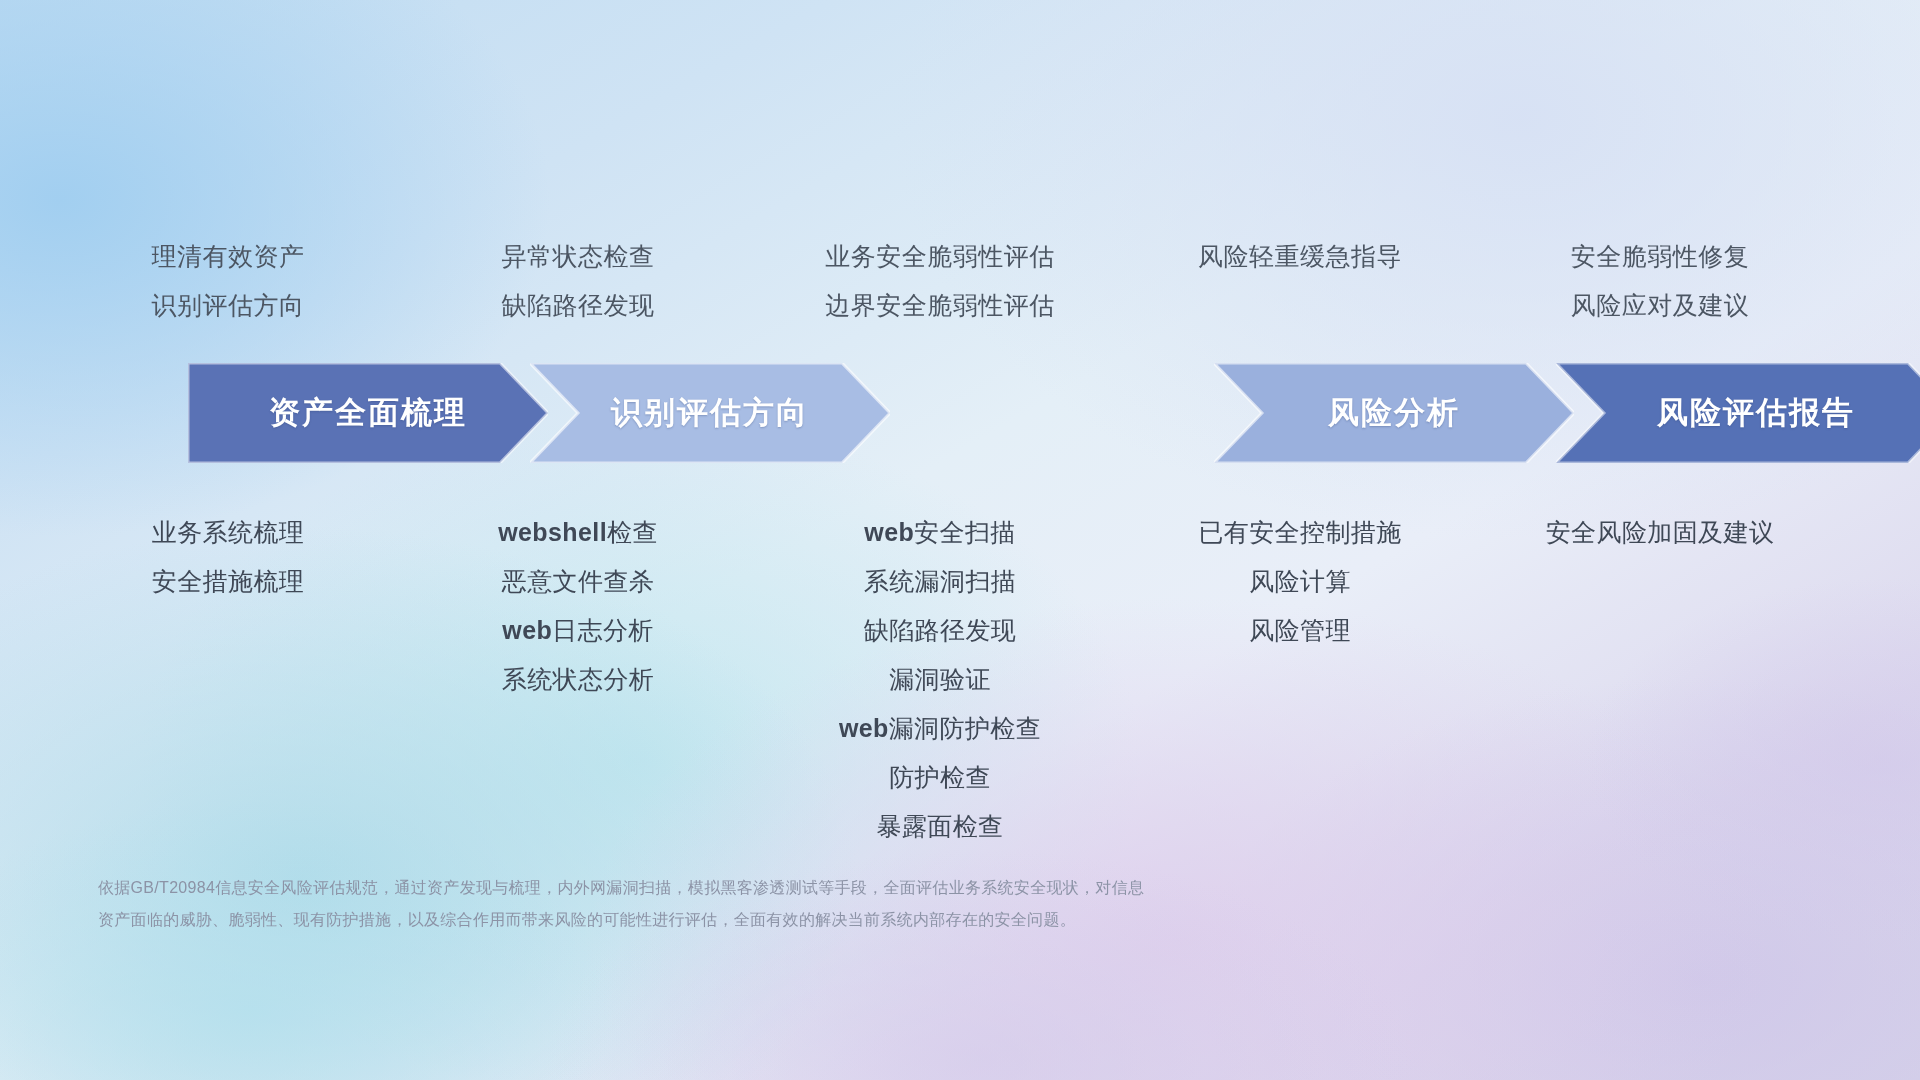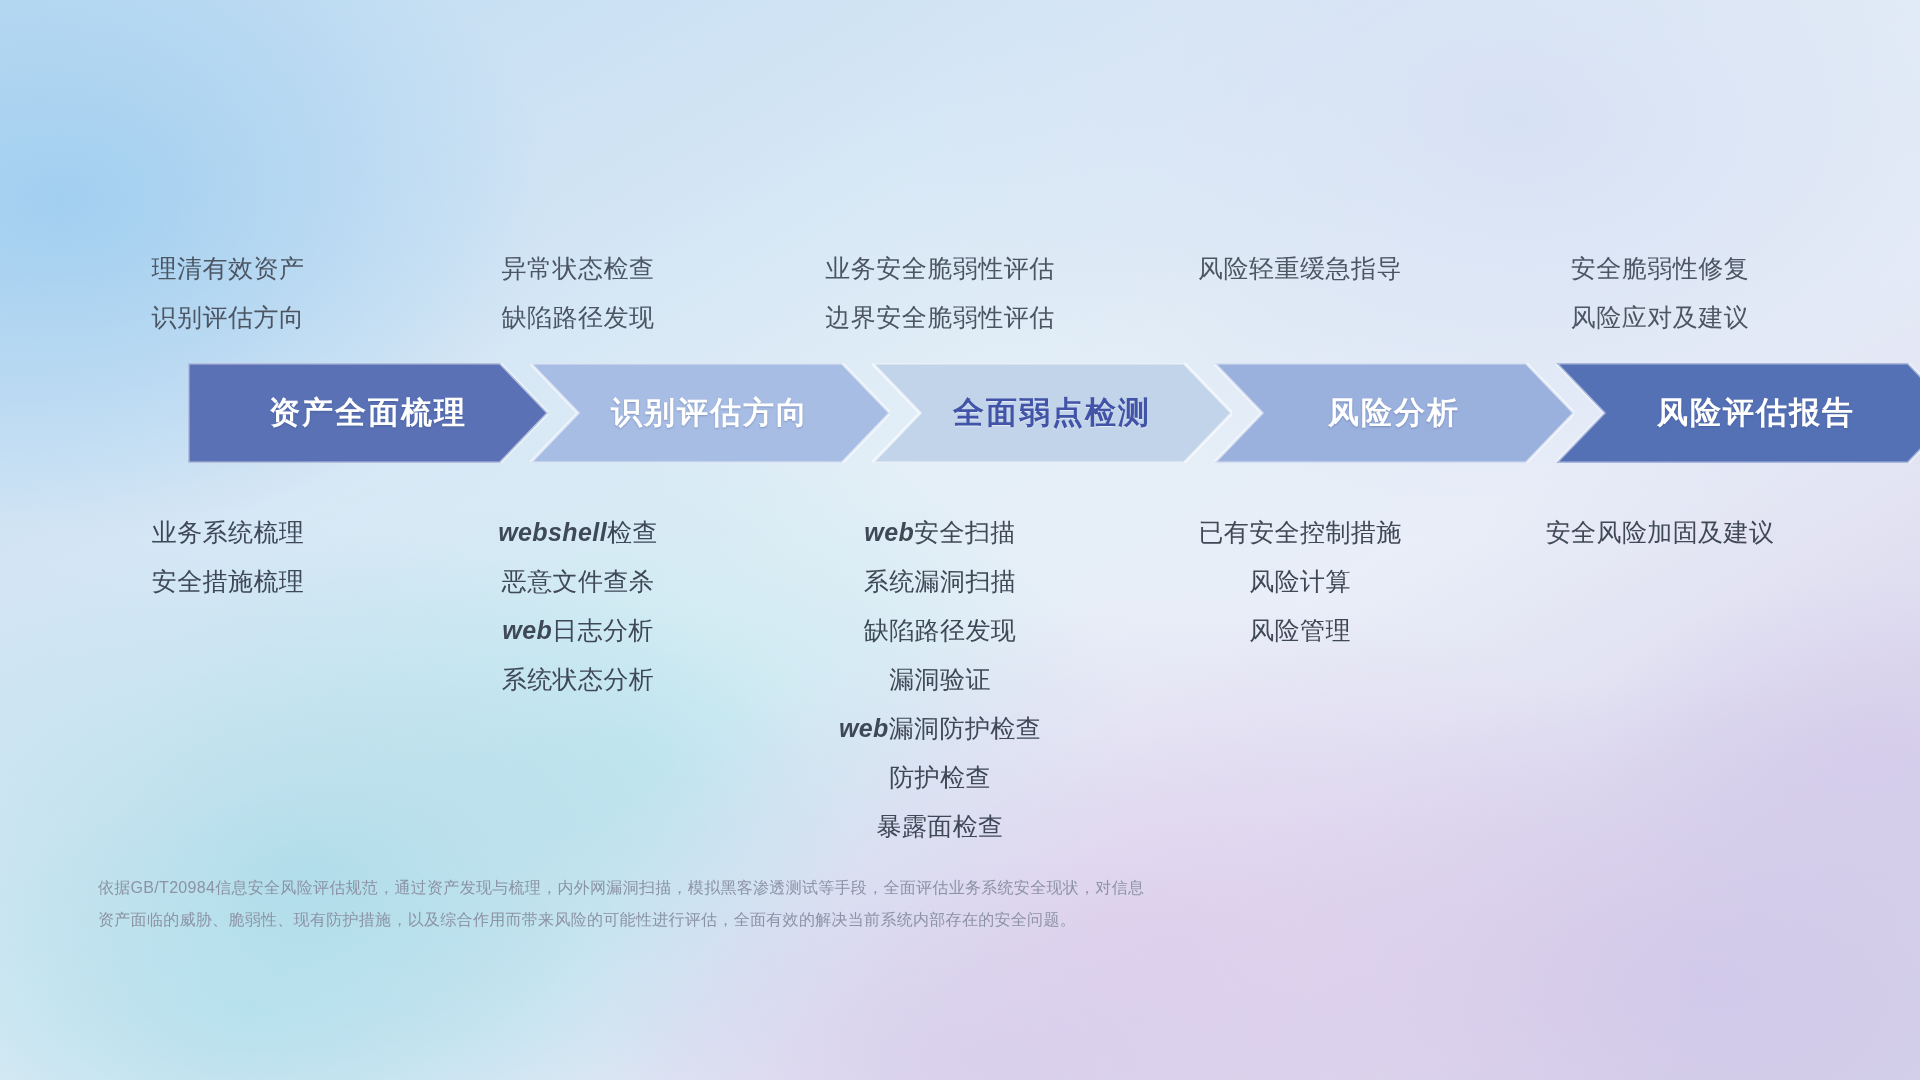--- a/index.html
+++ b/index.html
@@ -22,21 +22,21 @@
   #stage:before{
     content:"";position:absolute;left:0;top:0;right:0;bottom:0;
     background:
       radial-gradient(520px 300px at 250px 1010px, rgba(176,223,236,.7) 0%, rgba(176,223,236,0) 70%),
       radial-gradient(620px 300px at 980px 1060px, rgba(210,200,233,.55) 0%, rgba(210,200,233,0) 70%),
       radial-gradient(420px 260px at 1880px 760px, rgba(209,199,234,.6) 0%, rgba(209,199,234,0) 70%);
     pointer-events:none;
   }
 
   
-  .toprow{position:absolute;left:0;top:244px;width:1920px;height:100px;text-decoration:underline;}
+  .toprow{position:absolute;left:0;top:232px;width:1920px;height:100px;text-decoration:underline;}
   .col{position:absolute;text-align:center;}
   .toplabel{
     font-size:25px;line-height:49px;color:#4c5663;white-space:nowrap;
     letter-spacing:.5px;
   }
 
   
   .banner{position:absolute;left:100px;top:363px;width:1768px;height:100px;}
   .chev{
     position:absolute;top:0;height:100px;
@@ -50,21 +50,21 @@
   }
   .ctext.light{color:#ffffff;text-shadow:0 1px 2px rgba(40,60,110,.30);}
   .ctext.dark{color:#4254a8;text-shadow:0 1px 1px rgba(255,255,255,.55);}
 
   
   .botrow{position:absolute;left:0;top:508px;width:1920px;}
   .item{
     font-size:25px;line-height:49px;color:#3f4856;white-space:nowrap;
     letter-spacing:.4px;
   }
-  .item .en{font-weight:bold;font-style:italic;}
+  .item .en{font-weight:bold;}
 
   
   .footer{
     position:absolute;left:98px;top:872px;width:1520px;
     font-size:16px;line-height:32px;color:#8c93a6;letter-spacing:.3px;
   }
   .footer p{margin:0;}
 </style>
 </head>
 <body>
@@ -104,27 +104,20 @@
     </div>
 
     <div class="chev" id="cv1" style="left: 430px; width: 360px; z-index: 9;">
       <svg class="cshape" viewBox="0 0 360 100" preserveAspectRatio="none">
         <polygon points="0,0 312,0 360,50 312,100 0,100 48,50" fill="#a8bde4"></polygon>
         <polygon points="0,0 312,0 360,50 312,100 0,100 48,50" fill="none" stroke="rgba(255,255,255,.6)" stroke-width="3"></polygon>
       </svg>
       <div class="ctext light">识别评估方向</div>
     </div>
 
-    <div class="chev" id="cv2" style="left: 772px; width: 360px; z-index: 8;">
-      <svg class="cshape" viewBox="0 0 360 100" preserveAspectRatio="none">
-        <polygon points="0,0 312,0 360,50 312,100 0,100 48,50" fill="#c2d4ea"></polygon>
-        <polygon points="0,0 312,0 360,50 312,100 0,100 48,50" fill="none" stroke="rgba(255,255,255,.65)" stroke-width="3"></polygon>
-      </svg>
-      <div class="ctext dark">全面弱点检测</div>
-    </div>
 
     <div class="chev" id="cv3" style="left: 1114px; width: 360px; z-index: 7;">
       <svg class="cshape" viewBox="0 0 360 100" preserveAspectRatio="none">
         <polygon points="0,0 312,0 360,50 312,100 0,100 48,50" fill="#9ab0dd"></polygon>
         <polygon points="0,0 312,0 360,50 312,100 0,100 48,50" fill="none" stroke="rgba(255,255,255,.6)" stroke-width="3"></polygon>
       </svg>
       <div class="ctext light">风险分析</div>
     </div>
 
     <div class="chev" id="cv4" style="left: 1456px; width: 400px; z-index: 6;">

